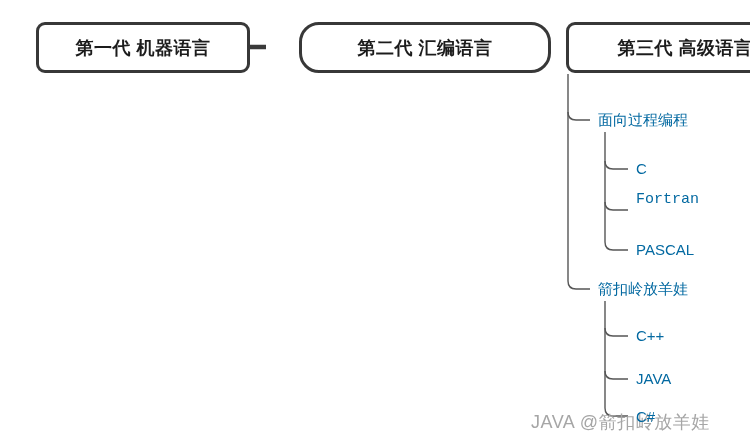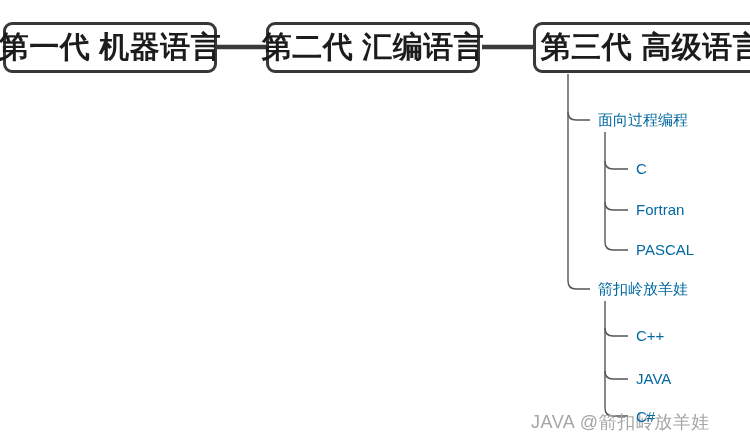--- a/index.html
+++ b/index.html
@@ -25,29 +25,30 @@
     position: absolute;
     top: 22px;
     height: 51px;
     box-sizing: border-box;
     border: 3px solid #383838;
     border-radius: 9px;
     background: #ffffff;
     display: flex;
     align-items: center;
     justify-content: center;
-    font-size: 30px;
+    font-size: 18px;
     font-weight: 700;
     color: #1c1c1c;
     letter-spacing: 0.5px;
     z-index: 2;
     white-space: nowrap;
+    margin-left: 33px;
   }
   .box1 { left: 3px;   width: 214px; }
-  .box2 { left: 266px; width: 214px; }
+  .box2 { left: 266px; width: 252px; border-radius: 20px; }
   .box3 { left: 533px; width: 238px; }
   .tree-label {
     position: absolute;
     height: 16px;
     line-height: 16px;
     font-size: 15px;
     color: #0369a1;
     white-space: nowrap;
     z-index: 2;
   }
@@ -89,21 +90,21 @@
   </svg>
 
   <div class="watermark">JAVA @箭扣岭放羊娃</div>
 
   <div class="gen-box box1">第一代 机器语言</div>
   <div class="gen-box box2">第二代 汇编语言</div>
   <div class="gen-box box3">第三代 高级语言</div>
 
   <div class="tree-label" style="left:598px; top:112px;">面向过程编程</div>
   <div class="tree-label" style="left:636px; top:161px;">C</div>
-  <div class="tree-label" style="left:636px; top:202px;">Fortran</div>
+  <div class="tree-label" style="left:636px; top:192px;font-family:Liberation Mono, monospace;">Fortran</div>
   <div class="tree-label" style="left:636px; top:242px;">PASCAL</div>
 
   <div class="tree-label" style="left:598px; top:281px;">箭扣岭放羊娃</div>
   <div class="tree-label" style="left:636px; top:328px;">C++</div>
   <div class="tree-label" style="left:636px; top:371px;">JAVA</div>
   <div class="tree-label" style="left:636px; top:409px;">C#</div>
 
 </div>
 
 </body></html>

